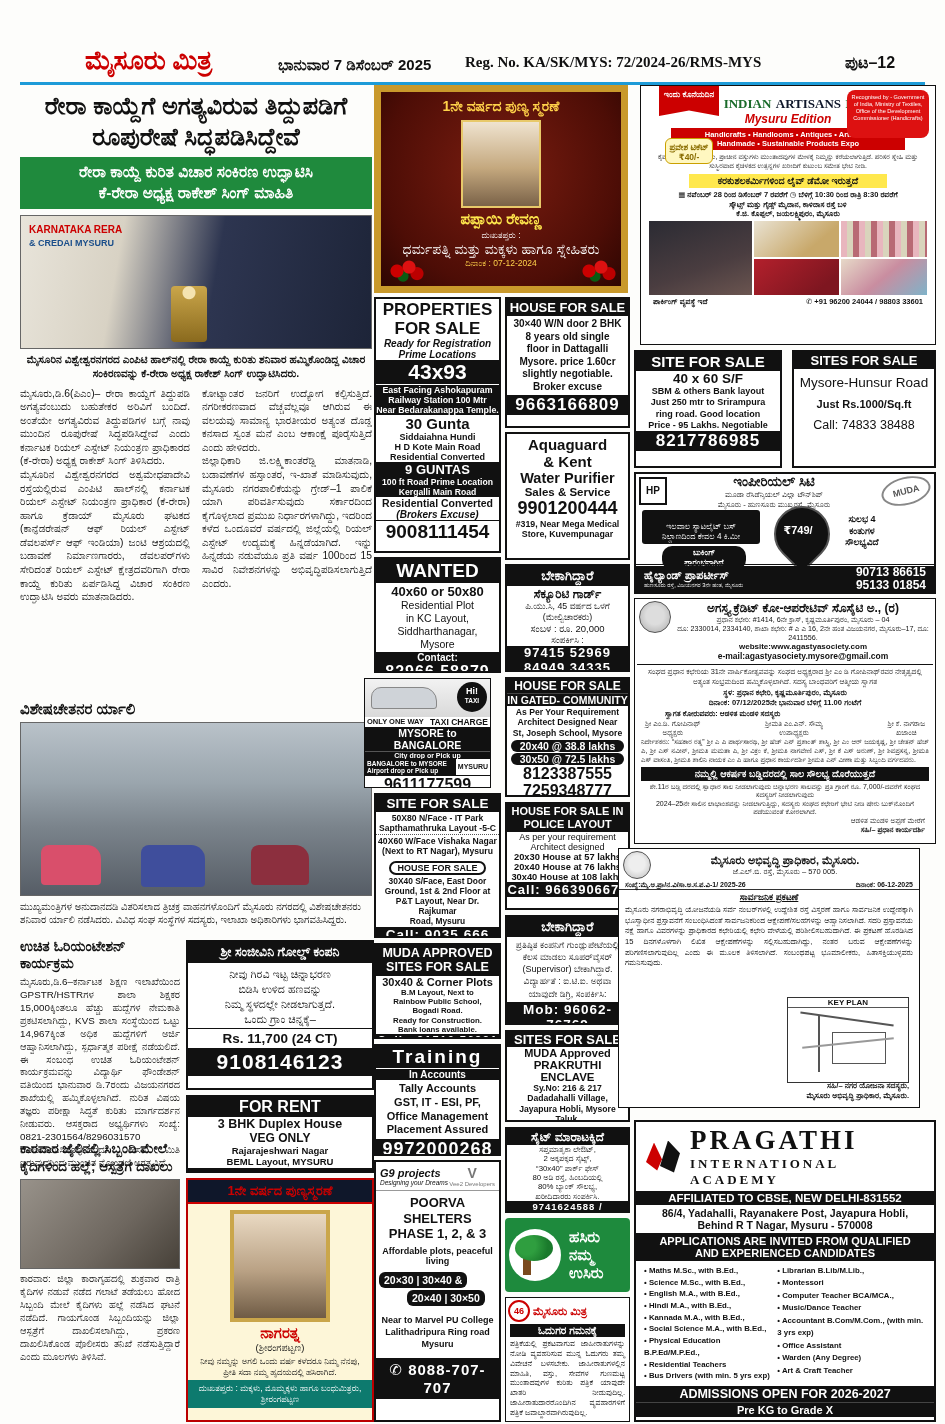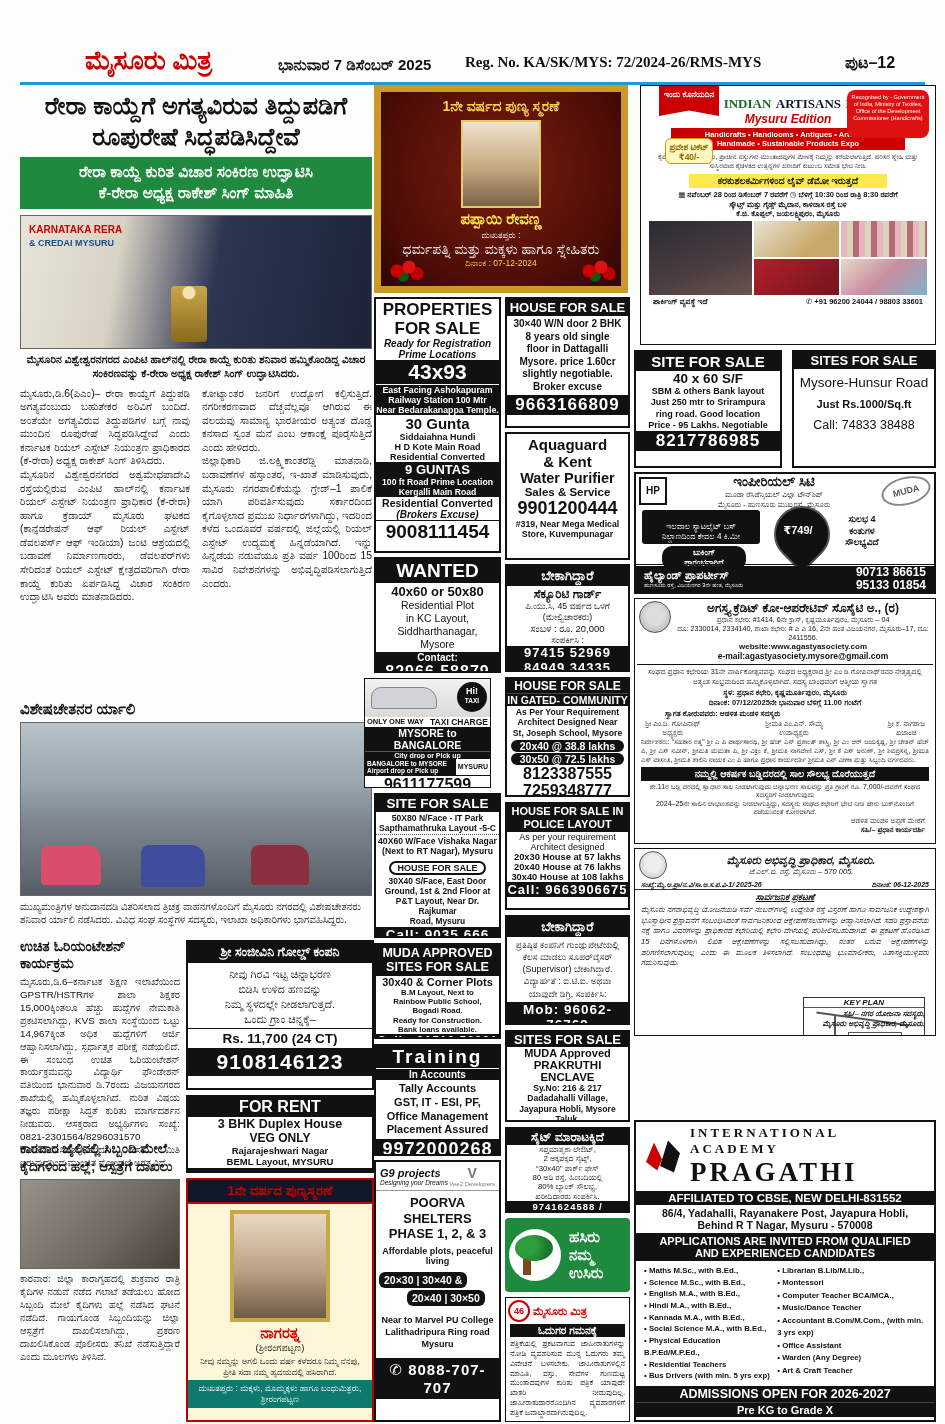--- a/index.html
+++ b/index.html
@@ -458,21 +458,21 @@
 ಖಜಾಂಚಿ</div>
     </div>
     <div class="just" style="font-size:6.9px;line-height:1.3;padding:1px 6px;">ನಿರ್ದೇಶಕರು: “ಸಹಕಾರ ರತ್ನ” ಶ್ರೀ ಎ ಪಿ ಪಾರ್ಥಸಾರಥಿ, ಶ್ರೀ ಹೆಚ್ ಎನ್ ಪ್ರಶಾಂತ್ ಶಾಸ್ತ್ರಿ, ಶ್ರೀ ಎಂ ಆರ್ ಜಯಕೃಷ್ಣ, ಶ್ರೀ ಚೇತನ್ ಹೆಚ್ ಪಿ, ಶ್ರೀ ಎಸ್ ನವೀನ್, ಶ್ರೀಮತಿ ಮಮತಾ ಪಿ, ಶ್ರೀ ವಿಕ್ರಂ ಕೆ, ಶ್ರೀಮತಿ ನಾಗವೇಣಿ ಎಸ್, ಶ್ರೀ ಕೆ ಎಸ್ ಅರುಣ್, ಶ್ರೀ ಶಿವಪ್ರಸನ್ನ, ಶ್ರೀಮತಿ ಎಸ್ ವಾಸಂತಿ, ಶ್ರೀಮತಿ ಶಾಲಿನಿ ನಾಯಕ ಎಂ ಪಿ ಹಾಗೂ ಪ್ರಧಾನ ಕಾರ್ಯದರ್ಶಿ ಶ್ರೀಮತಿ ಎನ್ ವೀಣಾ ಮತ್ತು ಸಿಬ್ಬಂದಿ ವರ್ಗದವರು.</div>
     <div class="inv ctr b" style="font-size:9.5px;margin:1px 6px;padding:1px;">ನಮ್ಮಲ್ಲಿ ಆಕರ್ಷಕ ಬಡ್ಡಿದರದಲ್ಲಿ ಸಾಲ ಸೌಲಭ್ಯ ದೊರೆಯುತ್ತದೆ</div>
     <div class="ctr" style="font-size:7px;padding:1px 10px;">ಶೇ.11ರ ಬಡ್ಡಿ ದರದಲ್ಲಿ ಸ್ವಾಧಾರ ಸಾಲ ನೀಡಲಾಗುವುದು ಚಿನ್ನಾಭರಣ ಸಾಲವನ್ನು ಪ್ರತಿ ಗ್ರಾಂಗೆ ರೂ. 7,000/-ದವರೆಗೆ ಸಂಘದ ಸದಸ್ಯರಿಗೆ ನೀಡಲಾಗುವುದು</div>
     <div class="ctr" style="font-size:7px;padding:0 10px;">2024–25ನೇ ಸಾಲಿನ ಲಾಭಾಂಶವನ್ನು ನೀಡಲಾಗುತ್ತಿದ್ದು, ಸದಸ್ಯರು ಸಂಘದ ಕಛೇರಿಗೆ ಭೇಟಿ ನೀಡಿ ಷೇರು ಬುಕ್‌ನೊಂದಿಗೆ ಪಡೆಯುವಂತೆ ಕೋರಲಾಗಿದೆ.</div>
     <div style="text-align:right;font-size:7.2px;padding-right:10px;">ಆಡಳಿತ ಮಂಡಳಿ ಅಪ್ಪಣೆ ಮೇರೆಗೆ</div>
     <div style="text-align:right;font-size:7.2px;font-weight:bold;padding-right:10px;">ಸಹಿ/– ಪ್ರಧಾನ ಕಾರ್ಯದರ್ಶಿ</div>
   </div>
 
-  <div class="ad" style="left:634px;top:848px;width:302px;height:188px;border-width:1.5px;font-style:italic;">
+  <div class="ad" style="left:618px;top:848px;width:302px;height:260px;border-width:1.5px;">
     <div style="display:flex;gap:4px;padding:2px 4px;align-items:center;">
       <div style="width:26px;height:26px;border-radius:50%;border:1.5px solid #555;background:radial-gradient(circle at 50% 45%,#eee 40%,#bbb);"></div>
       <div style="flex:1;">
         <div class="ctr b" style="font-size:11px;">ಮೈಸೂರು ಅಭಿವೃದ್ಧಿ ಪ್ರಾಧಿಕಾರ, ಮೈಸೂರು.</div>
         <div class="ctr" style="font-size:7.5px;">ಜೆ.ಎಲ್.ಬಿ. ರಸ್ತೆ, ಮೈಸೂರು – 570 005.</div>
       </div>
     </div>
     <div style="display:flex;justify-content:space-between;font-size:7px;font-weight:bold;padding:0 6px;border-bottom:1px solid #333;">
       <span>ಸಂಖ್ಯೆ:ಮೈ.ಅ.ಪ್ರಾ/ನ.ವಿ/ಸಾ.ಅ.ಸ.ಪ.ವಿ-1/ 2025-26</span>
       <span>ದಿನಾಂಕ: 06-12-2025</span>
@@ -490,22 +490,22 @@
 ಮೈಸೂರು ಅಭಿವೃದ್ಧಿ ಪ್ರಾಧಿಕಾರ, ಮೈಸೂರು.</div>
   </div>
 
   <div class="ad" style="left:634px;top:1120px;width:302px;height:302px;border-width:2px;">
     <div style="display:flex;align-items:center;gap:6px;padding:3px 8px;">
       <div style="position:relative;width:40px;height:36px;">
         <div class="abs" style="left:2px;top:4px;width:16px;height:28px;background:#c00;clip-path:polygon(50% 0,100% 60%,70% 100%,0 70%);"></div>
         <div class="abs" style="left:16px;top:2px;width:20px;height:32px;background:#111;clip-path:polygon(40% 0,100% 40%,70% 100%,0 80%);"></div>
       </div>
       <div style="flex:1;">
+        <div class="b" style="font-size:27px;letter-spacing:3px;font-family:'Liberation Serif','DejaVu Serif',serif;">PRAGATHI</div>
         <div class="b" style="font-size:13px;letter-spacing:3px;font-family:'Liberation Serif','DejaVu Serif',serif;">INTERNATIONAL ACADEMY</div>
-        <div class="b" style="font-size:27px;letter-spacing:3px;font-family:'Liberation Serif','DejaVu Serif',serif;">PRAGATHI</div>
       </div>
     </div>
     <div class="inv ctr b" style="font-size:11.5px;padding:1px 0;">AFFILIATED TO  CBSE, NEW DELHI-831552</div>
     <div class="ctr b pre" style="font-size:10.5px;padding:2px 0;">86/4, Yadahalli, Rayanakere Post, Jayapura Hobli,
 Behind R T Nagar, Mysuru - 570008</div>
     <div class="inv ctr b pre" style="font-size:11px;padding:2px 0;">APPLICATIONS ARE INVITED FROM QUALIFIED
 AND EXPERIENCED CANDIDATES</div>
     <div style="display:flex;gap:4px;padding:4px 8px;">
       <div class="pre b" style="flex:1;font-size:7.8px;line-height:1.5;">• Maths M.Sc., with B.Ed.,
 • Science M.Sc., with B.Ed.,

